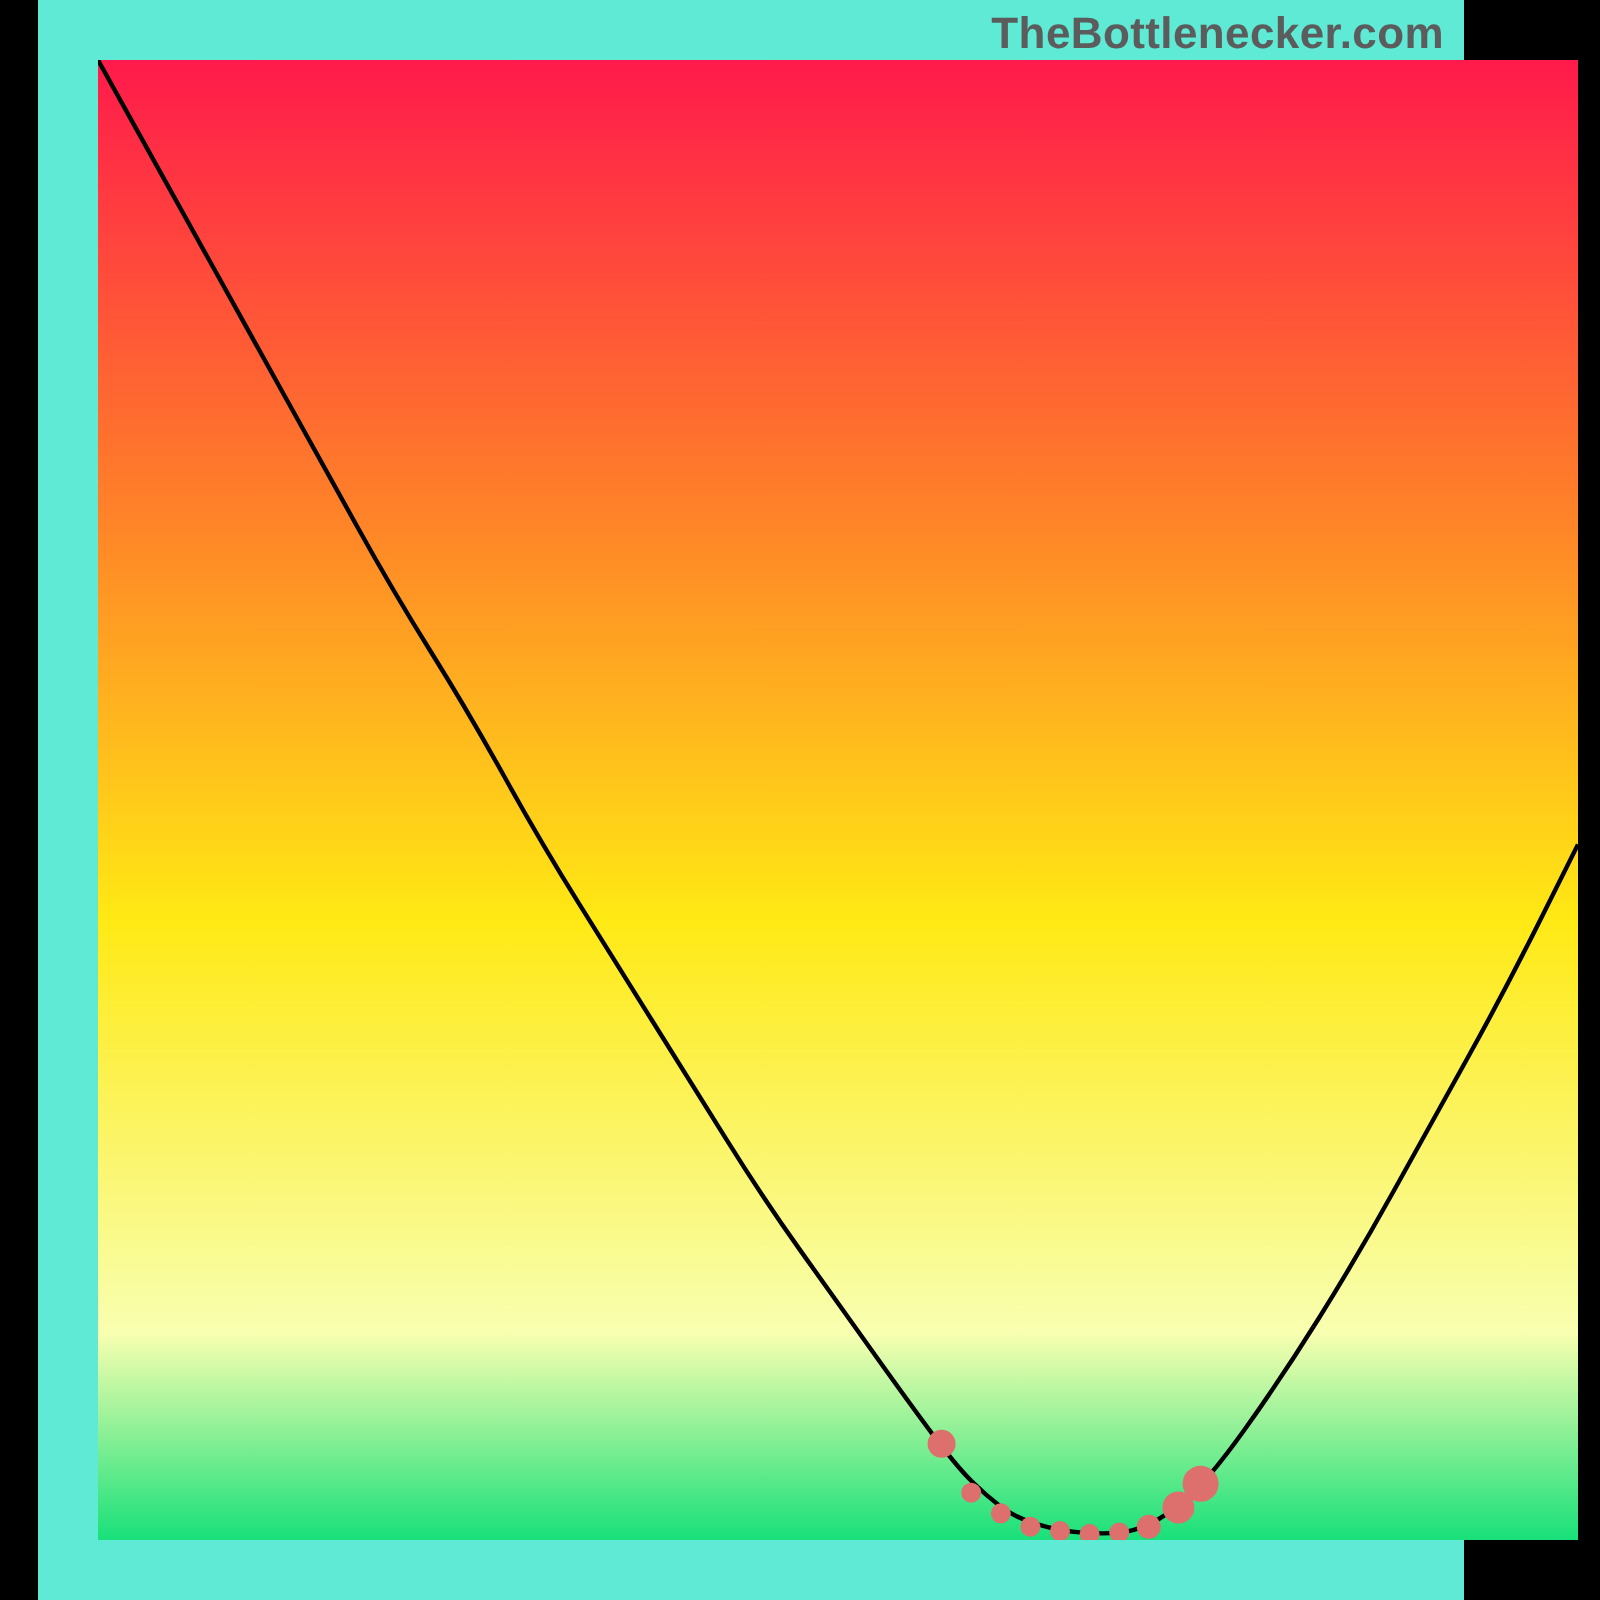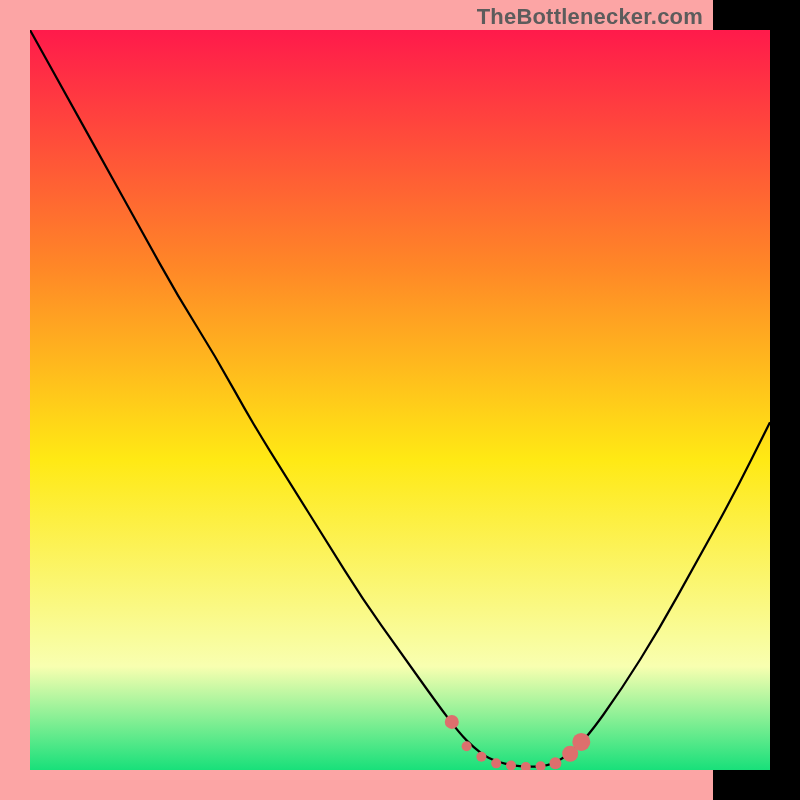--- a/index.html
+++ b/index.html
@@ -1,21 +1,22 @@
 <!DOCTYPE html>
 <html><head>
 <meta charset="utf-8">
 <style>
   * { margin: 0; padding: 0; box-sizing: border-box; }
   html, body { width: 800px; height: 800px; overflow: hidden; background: #000; }
   .frame {
     position: relative;
     width: 713px;
     height: 800px;
-    background: #fca5a5;
+    background: #5eead4;
+    margin-left: 19px;
   }
   .watermark {
     position: absolute;
     top: 4px;
     right: 10px;
     font-family: Arial, Helvetica, sans-serif;
     font-size: 22px;
     font-weight: 600;
     color: #5c5c5c;
     letter-spacing: 0.2px;

